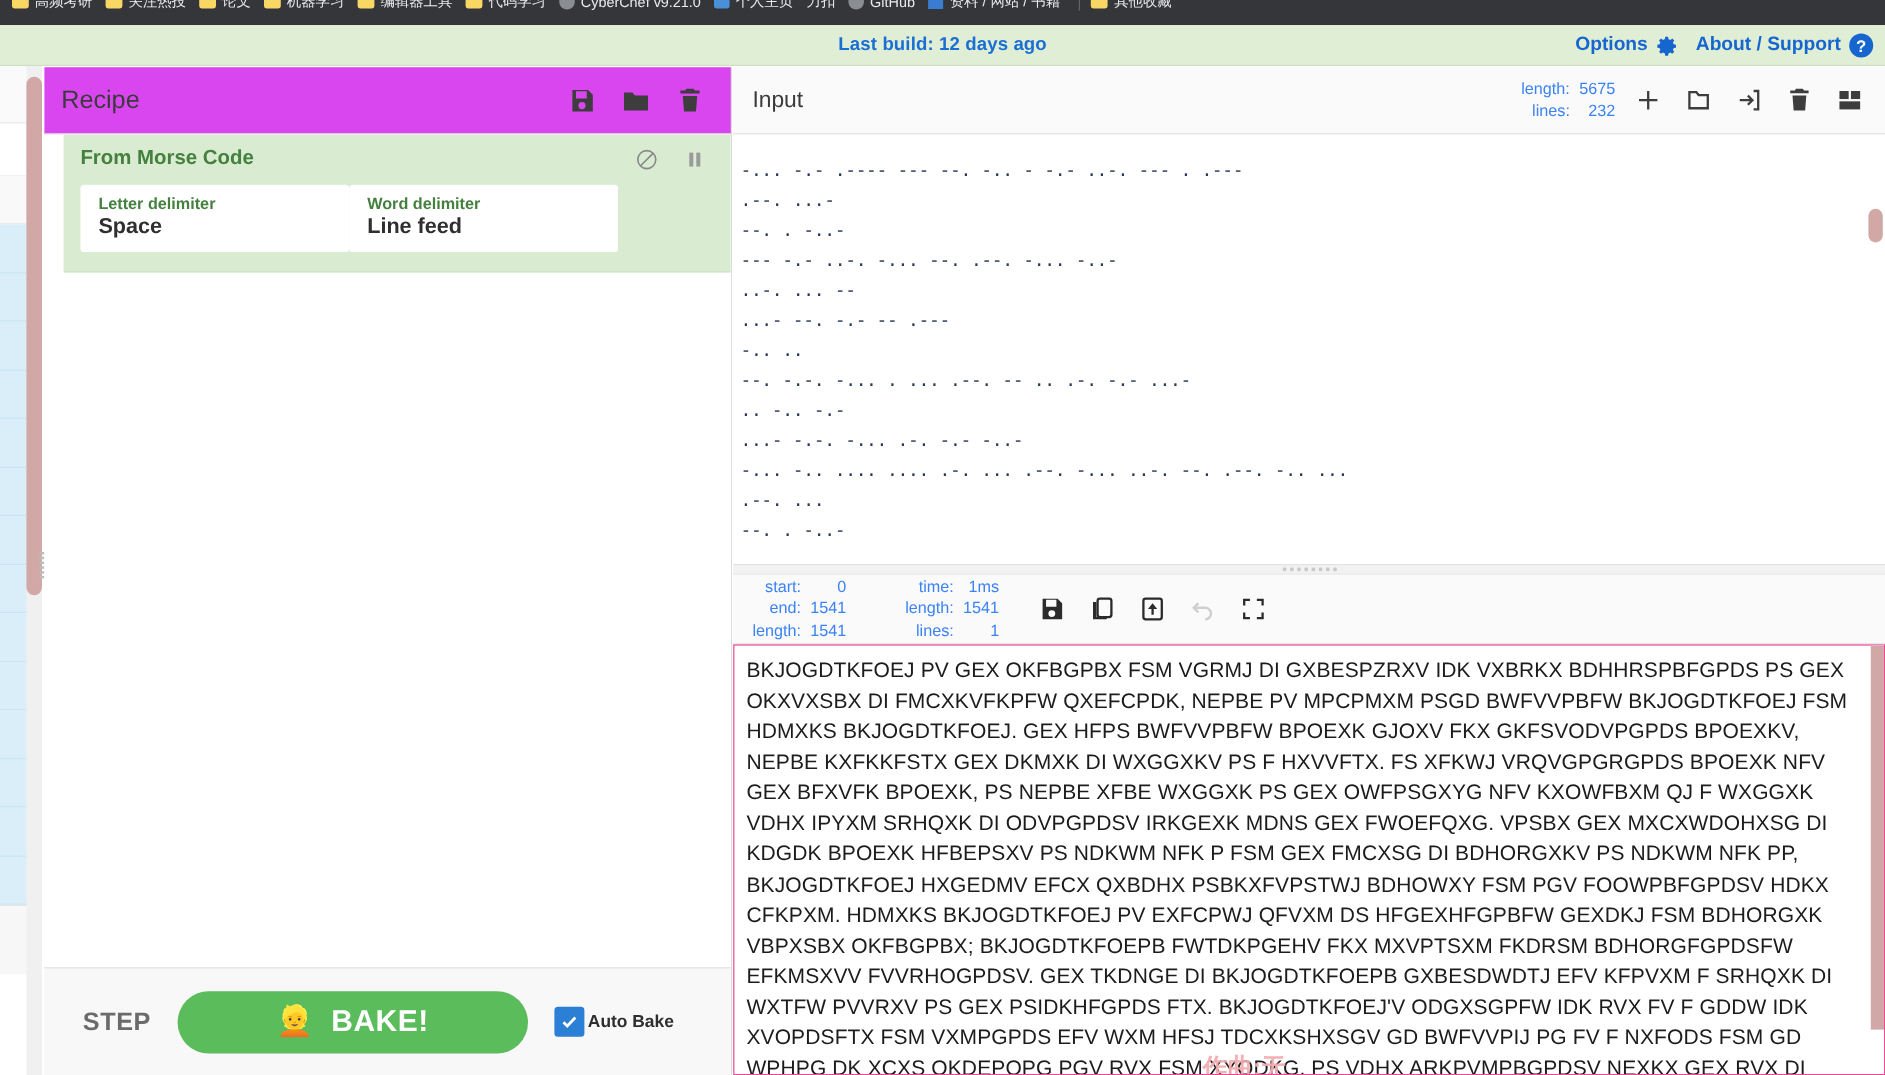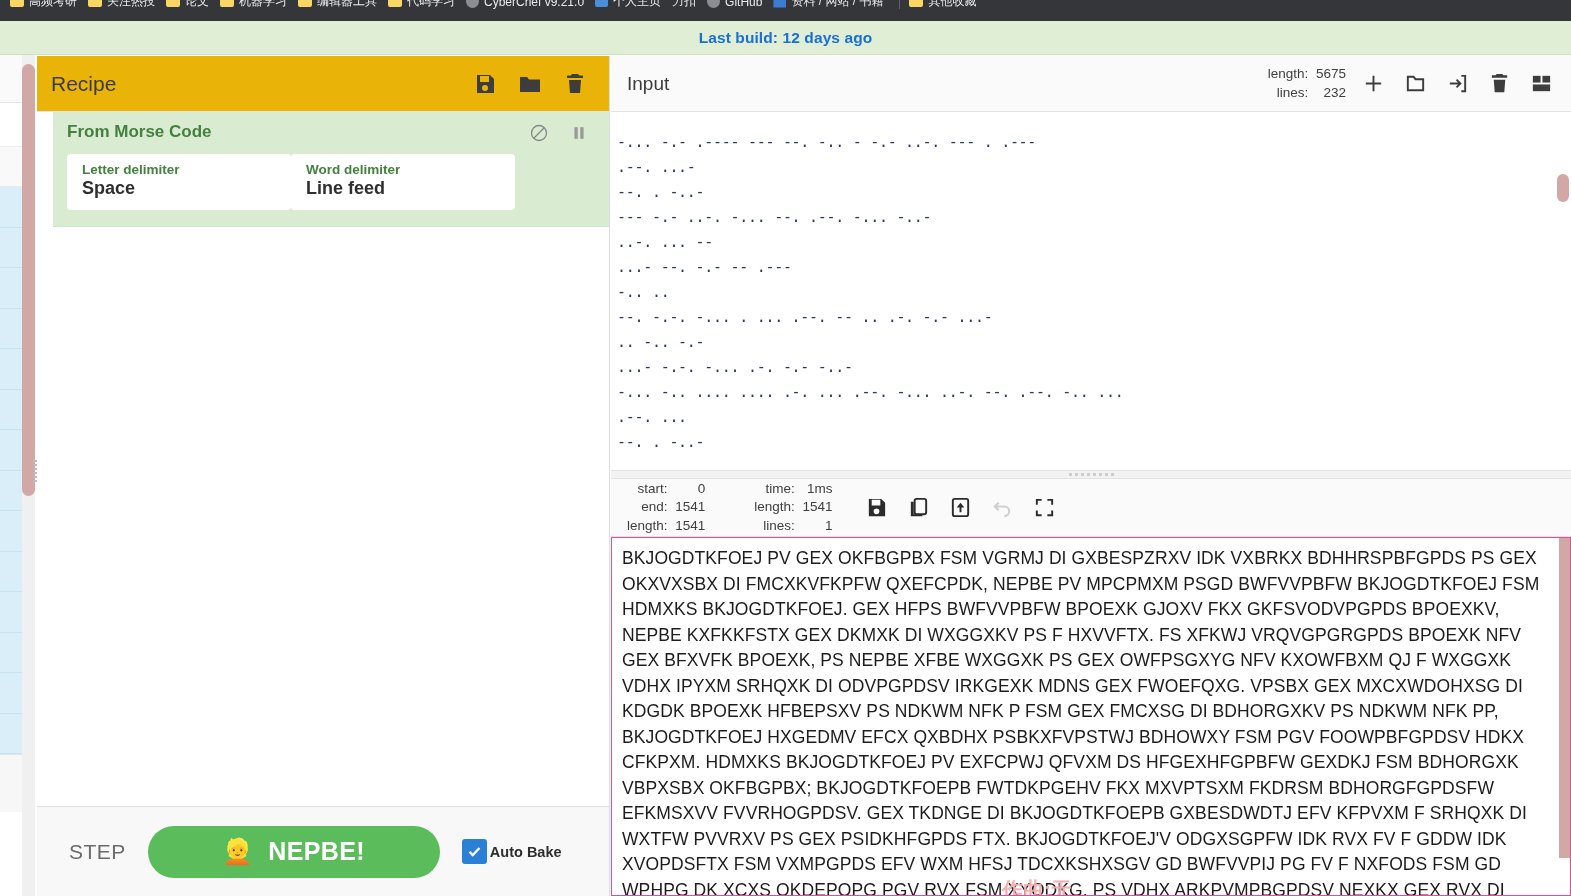--- a/index.html
+++ b/index.html
@@ -96,21 +96,21 @@
     display:block; width:5px; height:2px; background:#bdbdbd; margin-bottom:2px;
   }
 
   
   #recipe-panel {
     position: absolute; left: 37px; top: 56px; width: 573px; height: 840px;
     background: #fff; border-right: 1px solid #ddd;
     display: flex; flex-direction: column;
   }
   #recipe-title-bar {
-    height: 56px; background: #eab308; border-bottom: 1px solid #e3e3e3;
+    height: 56px; background: #d946ef; border-bottom: 1px solid #e3e3e3;
     display: flex; align-items: center; padding: 0 22px 0 14px;
   }
   #recipe-title { font-size: 21px; color: #3b3b3b; font-weight: 400; flex: 1; }
   .title-icons { display: flex; align-items: center; gap: 21px; }
   .ticon { width: 24px; height: 24px; cursor: pointer; }
 
   #recipe-list { flex: 1; background: #fff; overflow: hidden; }
 
   .operation {
     background: #d9ecd1; border-bottom: 1px solid #cfe3c6;
@@ -130,21 +130,21 @@
     min-width: 224px; border: 1px solid #fff;
   }
   .arg-label { color: #45803f; font-size: 13.5px; font-weight: 700; margin-bottom: 1px; }
   .arg-value { color: #2f2f2f; font-size: 18px; font-weight: 700; }
 
   #recipe-controls {
     height: 90px; background: #f8f8f8; border-top: 1px solid #e1e1e1;
     display: flex; align-items: center; padding: 0 18px; gap: 22px;
   }
   #step-btn {
-    color: #6b6b6b; font-size: 21px; font-weight: 400; letter-spacing: .5px;
+    color: #6b6b6b; font-size: 21px; font-weight: 700; letter-spacing: .5px;
     cursor: pointer; padding-left: 14px;
   }
   #bake-btn {
     flex: 1; max-width: 292px; height: 52px; background: #5bbc5b;
     border-radius: 26px; color: #fff; font-size: 25px; font-weight: 700;
     display: flex; align-items: center; justify-content: center; gap: 14px;
     cursor: pointer; letter-spacing: .4px;
   }
   #bake-emoji { font-size: 25px; line-height: 1; }
   #autobake-wrap {
@@ -161,21 +161,21 @@
   #input-panel {
     position: absolute; left: 611px; top: 56px; width: 960px; height: 424px;
     background: #fff; display: flex; flex-direction: column;
   }
   #input-title-bar {
     height: 56px; background: #fafafa; border-bottom: 1px solid #e3e3e3;
     display: flex; align-items: center; padding: 0 18px 0 16px;
   }
   #input-title { font-size: 19px; color: #3b3b3b; flex: 1; }
   .stats {
-    text-align: right; font-size: 13.5px; color: #404040; line-height: 1.35;
+    text-align: right; font-size: 13.5px; color: #3b82f6; line-height: 1.35;
     margin-right: 16px; white-space: nowrap;
   }
   .stats .row { display: block; }
   .stats .k { }
   .stats .v { display: inline-block; min-width: 34px; text-align: right; }
   #input-icons { display: flex; align-items: center; gap: 19px; }
   #input-icons .ticon { width: 23px; height: 23px; }
 
   #input-text {
     flex: 1; padding: 18px 20px 0 6px; overflow: hidden;
@@ -287,20 +287,33 @@
     </div>
   <div class="bm-sep"></div>
   <div class="bm">
       <span class="folder"></span>
       <span>其他收藏</span>
     </div>
 </div>
 
 <div id="banner">
   <div id="banner-msg">Last build: 12 days ago</div>
+  <div id="banner-right">
+    <div class="banner-link">
+      <span>Options</span>
+      <svg class="gear" viewBox="0 0 24 24">
+        <path fill="#1566cf" d="M12 8a4 4 0 1 0 0 8 4 4 0 0 0 0-8zm0 6a2 2 0 1 1 0-4 2 2 0 0 1 0 4z"></path>
+        <path fill="#1566cf" d="M21 13.5v-3l-2.4-.5a6.9 6.9 0 0 0-.8-1.9l1.4-2-2.1-2.1-2 1.4a6.9 6.9 0 0 0-1.9-.8L12.7 2h-3l-.5 2.6a6.9 6.9 0 0 0-1.9.8l-2-1.4L3.2 6.1l1.4 2a6.9 6.9 0 0 0-.8 1.9L1.4 10.5v3l2.4.5c.2.7.4 1.3.8 1.9l-1.4 2 2.1 2.1 2-1.4c.6.4 1.2.6 1.9.8l.5 2.6h3l.5-2.6c.7-.2 1.3-.4 1.9-.8l2 1.4 2.1-2.1-1.4-2c.4-.6.6-1.2.8-1.9l2.4-.5z"></path>
+      </svg>
+    </div>
+    <div class="banner-link">
+      <span>About / Support</span>
+      <span class="qmark">?</span>
+    </div>
+  </div>
 </div>
 
 <div id="ops-sidebar">
   <div id="ops-search-box"></div>
   <div id="ops-fav-head"></div>
   <div id="ops-cat-head"></div>
   <div class="ops-row"></div>
   <div class="ops-row"></div>
   <div class="ops-row"></div>
   <div class="ops-row"></div>
@@ -366,21 +379,21 @@
           <div class="arg-value">Line feed</div>
         </div>
       </div>
     </div>
   </div>
 
   <div id="recipe-controls">
     <div id="step-btn">STEP</div>
     <div id="bake-btn">
       <span id="bake-emoji">👱</span>
-      <span>NEPBE!</span>
+      <span>BAKE!</span>
     </div>
     <div id="autobake-wrap">
       <div id="autobake-box">
         <svg width="17" height="17" viewBox="0 0 24 24">
           <path fill="none" stroke="#fff" stroke-width="3.2" d="M5 12.5l4.5 4.5L19 7"></path>
         </svg>
       </div>
       <div id="autobake-label">Auto Bake</div>
     </div>
   </div>

